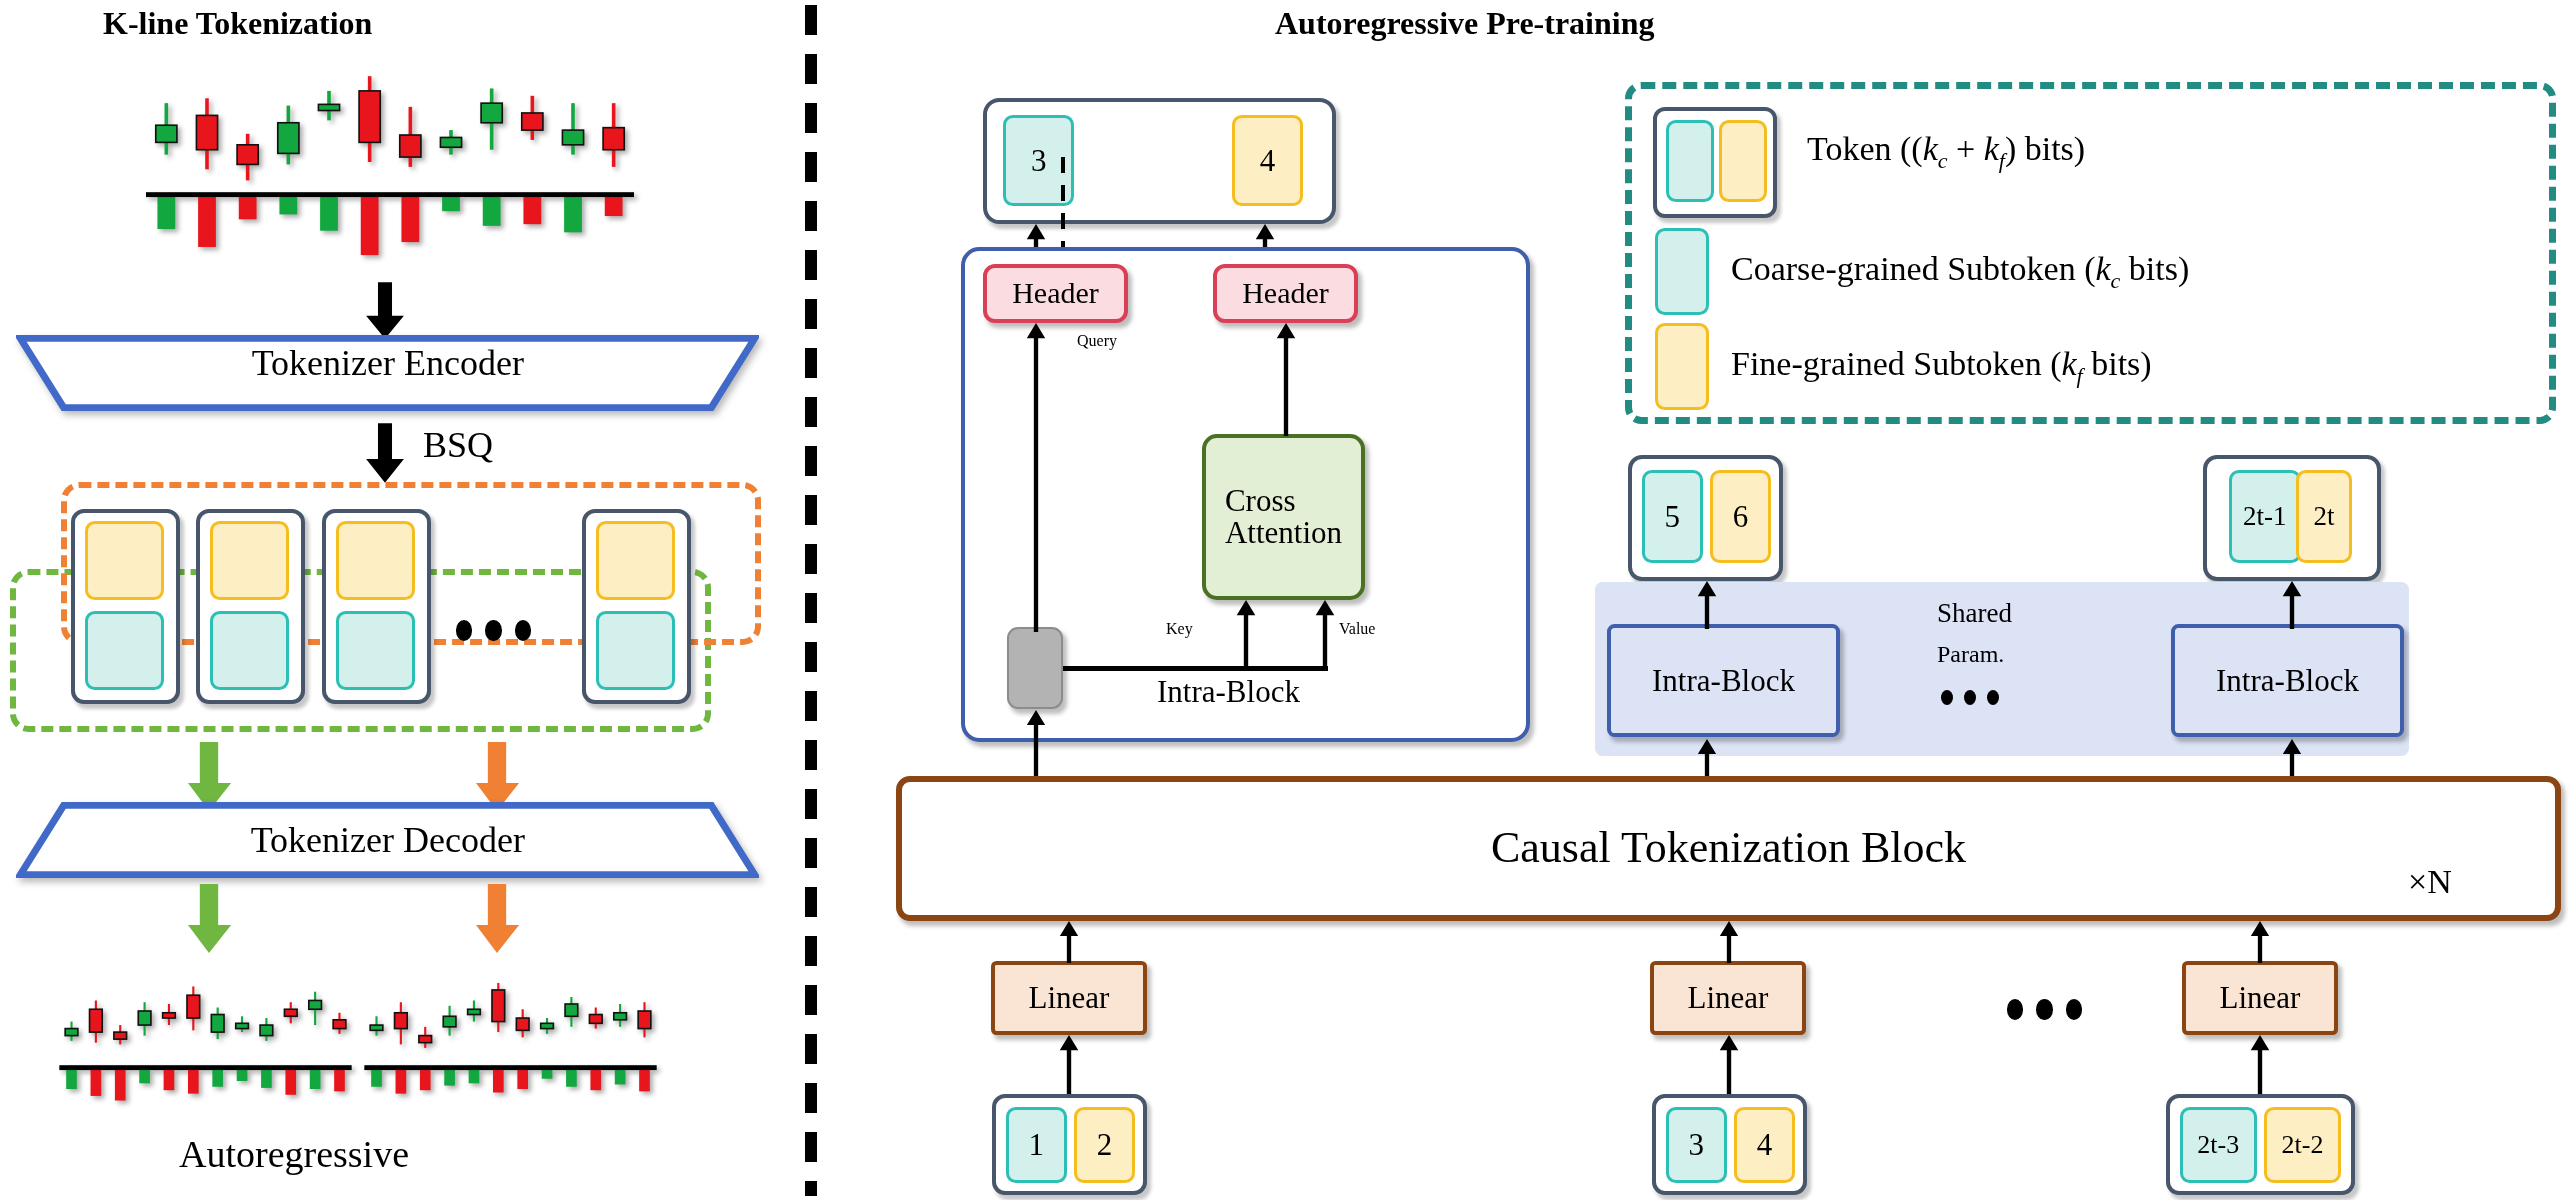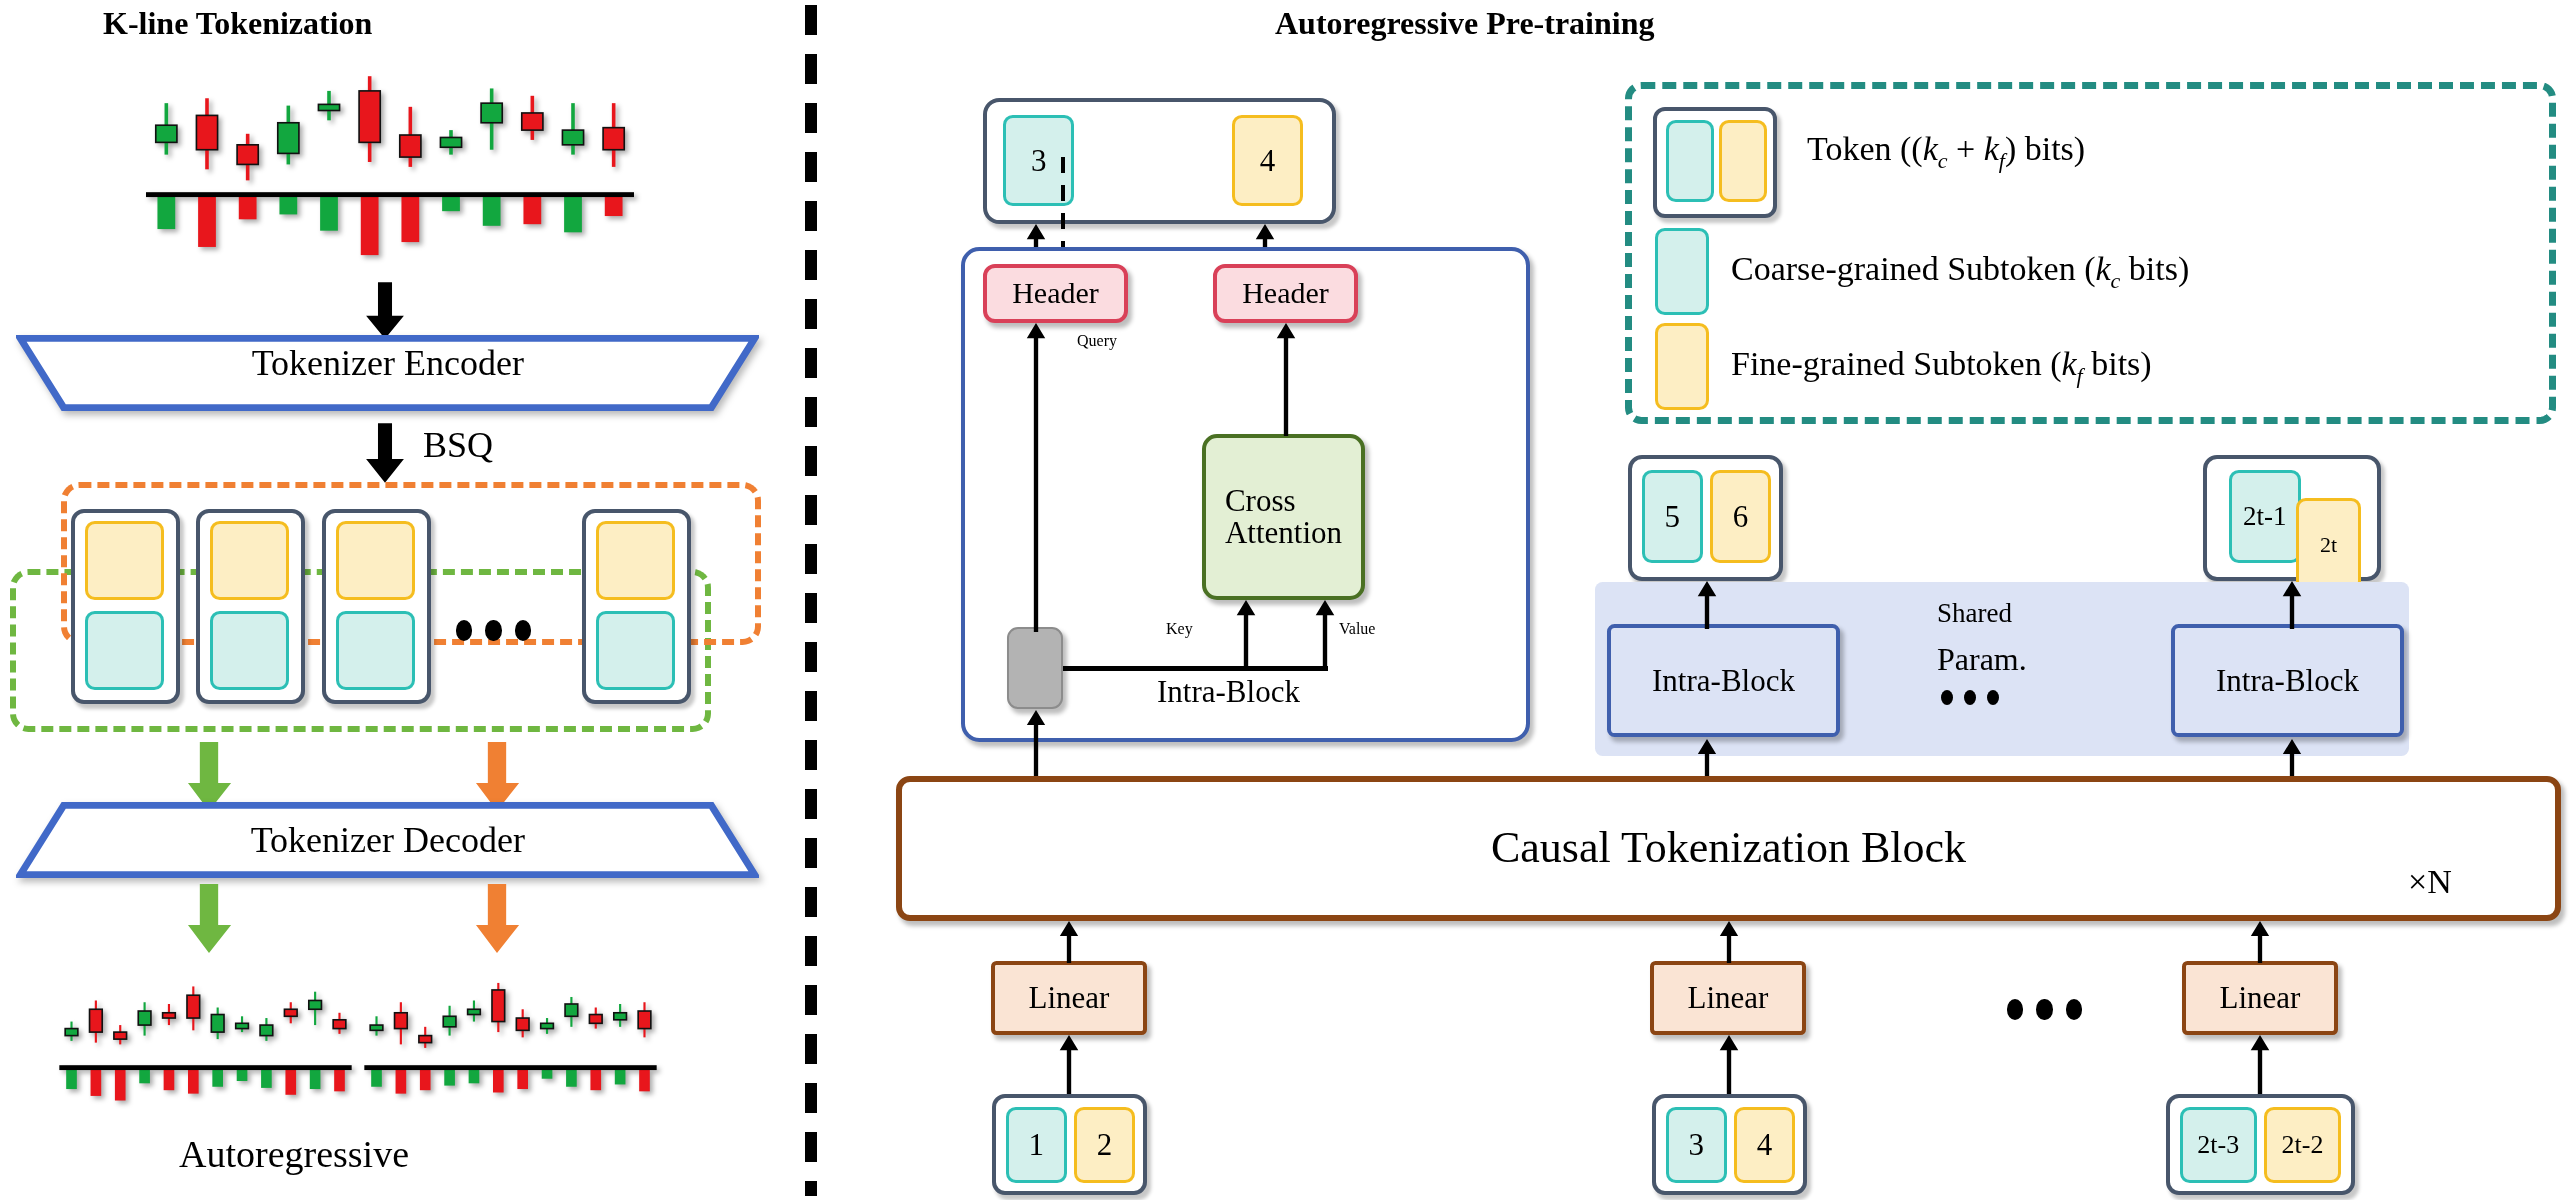--- a/index.html
+++ b/index.html
@@ -366,30 +366,30 @@
 <div class="sub fine" style="left:1655px;top:323px;width:54px;height:87px;position:absolute;"></div>
 <div class="abs" style="left:1731px;top:345px;font-size:34px;white-space:nowrap;">Fine-grained Subtoken&nbsp;(<i>k</i><sub style="font-size:22px"><i>f</i></sub>&nbsp;bits)</div>
 
 <div class="tokbox" style="left:1628px;top:455px;width:155px;height:126px;border-radius:14px;">
   <div class="sub coarse" style="left:9.8px;top:11px;width:61px;height:93px;">5</div>
   <div class="sub fine" style="left:78px;top:11px;width:61px;height:93px;">6</div>
 </div>
 
 <div class="tokbox" style="left:2203px;top:455px;width:178px;height:126px;border-radius:14px;">
   <div class="sub coarse" style="left:9.8px;top:11px;width:72px;height:93px;font-size:27px;margin-left:12px;">2t-1</div>
-  <div class="sub fine" style="left:89px;top:11px;width:65px;height:93px;font-size:22px;margin-top:28px;">2t</div>
+  <div class="sub fine" style="left:89px;top:11px;width:56px;height:93px;font-size:27px;">2t</div>
 </div>
 
 <div class="shared-band" style="left:1595px;top:582px;width:814px;height:174px;"></div>
 
 <div class="node intrab" style="left:1607px;top:624px;width:233px;height:113px;">Intra-Block</div>
 <div class="node intrab" style="left:2171px;top:624px;width:233px;height:113px;">Intra-Block</div>
 
 <div class="abs" style="left:1937px;top:598px;font-size:27px;">Shared</div>
-<div class="abs" style="left:1937px;top:641px;font-size:32px;">Param.</div>
+<div class="abs" style="left:1937px;top:641px;font-size:24px;">Param.</div>
 <div class="dots sm" style="left:1941px;top:690px;gap:11px;">
     <i></i>
     <i></i>
     <i></i>
   </div>
 
 <div class="arw" style="left:1696px;top:581px;">
   <svg width="22" height="48" viewBox="0 0 40 88">
     <path d="M16 88 V28 H3 L20 0 L37 28 H24 V88 Z" fill="#000"></path>
   </svg>

